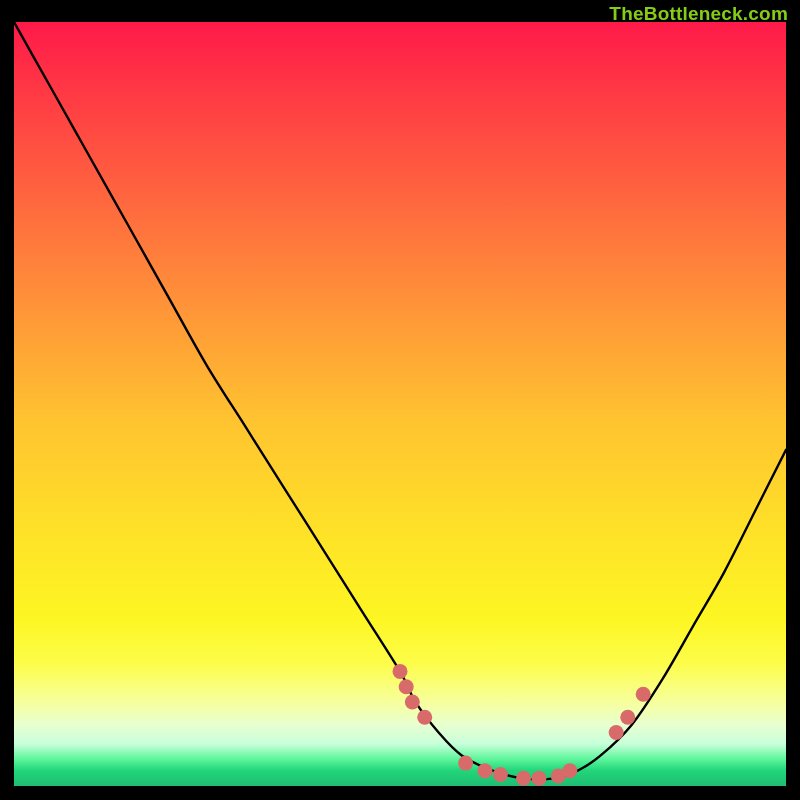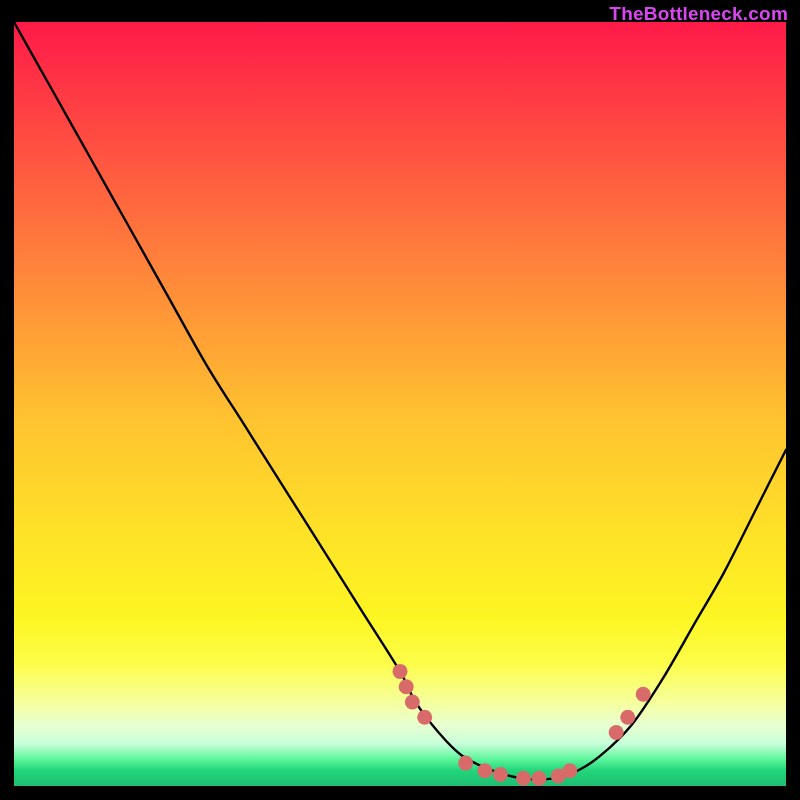--- a/index.html
+++ b/index.html
@@ -40,21 +40,21 @@
       #c7ffda 94.5%,
       #5cf59a 96.5%,
       #21d57a 98%,
       #1fbd72 100%
     );
   }
   .watermark {
     position: absolute;
     top: 3px;
     right: 12px;
-    color: #d946ef;
+    color: #84cc16;
     font-size: 19px;
     font-weight: 600;
     letter-spacing: 0.2px;
     user-select: none;
   }
   svg.curve {
     position: absolute;
     left: 0;
     top: 0;
     width: 772px;

